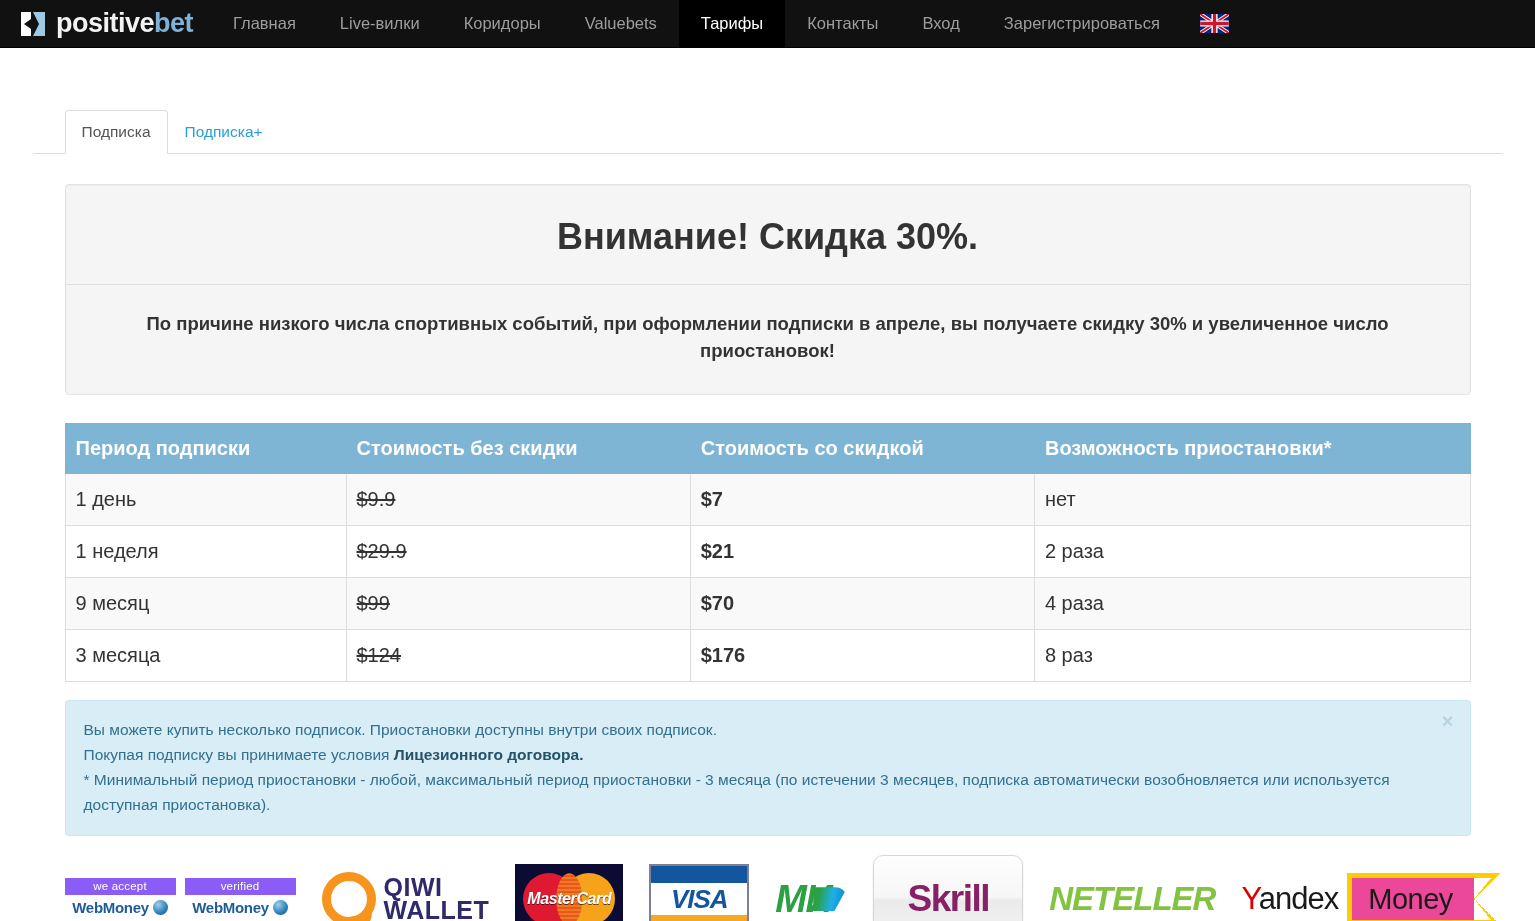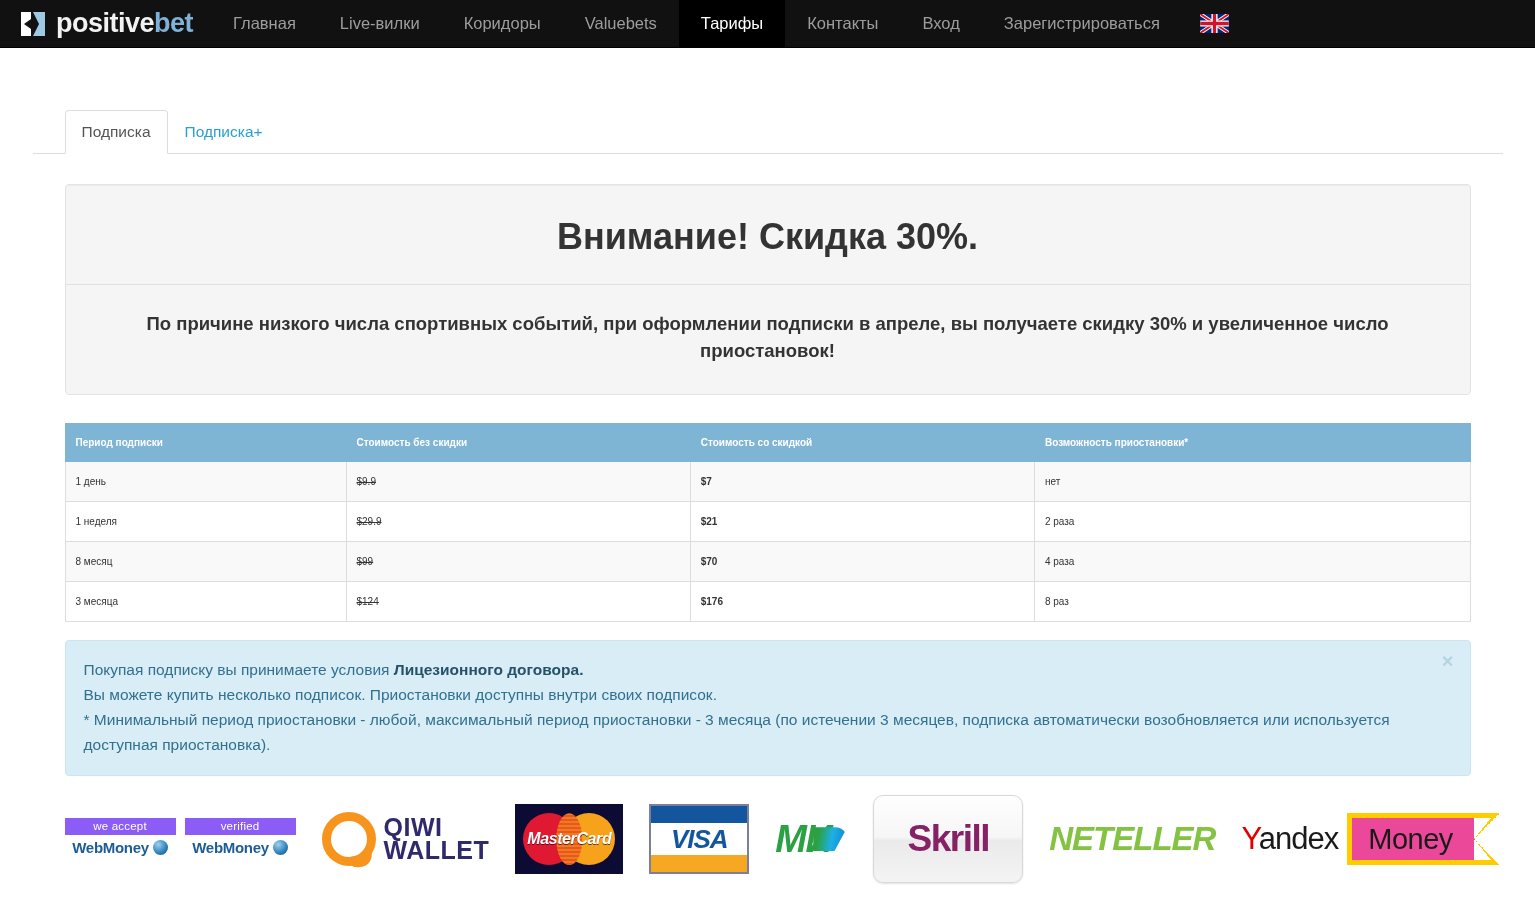--- a/index.html
+++ b/index.html
@@ -130,21 +130,21 @@
     font-weight: bold;
     color: #333333;
     line-height: 1.42;
   }
 
   
   .table-wrap { margin: 28px 32px 0 32px; }
   table.pricing {
     width: 100%;
     border-collapse: collapse;
-    font-size: 10px;
+    font-size: 20px;
     color: #333333;
   }
   table.pricing thead th {
     background: #7eb4d4;
     color: #ffffff;
     text-align: left;
     font-weight: bold;
     padding: 13px 10px;
     border: 1px solid #7eb4d4;
     border-left-color: #a7cde3;
@@ -467,39 +467,39 @@
           <td><span class="price">$7</span></td>
           <td>нет</td>
         </tr>
         <tr>
           <td>1 неделя</td>
           <td><span class="strike">$29.9</span></td>
           <td><span class="price">$21</span></td>
           <td>2 раза</td>
         </tr>
         <tr>
-          <td>8 месяц</td>
+          <td>9 месяц</td>
           <td><span class="strike">$99</span></td>
           <td><span class="price">$70</span></td>
           <td>4 раза</td>
         </tr>
         <tr>
           <td>3 месяца</td>
           <td><span class="strike">$124</span></td>
           <td><span class="price">$176</span></td>
           <td>8 раз</td>
         </tr>
       </tbody>
     </table>
   </div>
 
   <div class="alert">
     <button class="close">×</button>
+    <span class="alert-line">Вы можете купить несколько подписок. Приостановки доступны внутри своих подписок.</span>
     <span class="alert-line"><span>Покупая подписку вы принимаете условия </span><a class="license" href="#">Лицезионного договора.</a></span>
-    <span class="alert-line">Вы можете купить несколько подписок. Приостановки доступны внутри своих подписок.</span>
     <span class="alert-line">* Минимальный период приостановки - любой, максимальный период приостановки - 3 месяца (по истечении 3 месяцев, подписка автоматически возобновляется или используется доступная приостановка).</span>
   </div>
 
   <div class="payments">
 
     <div class="pay wm-group">
       <div class="wm">
         <div class="wm-top">we accept</div>
         <div class="wm-bot">
             <span>WebMoney</span>

